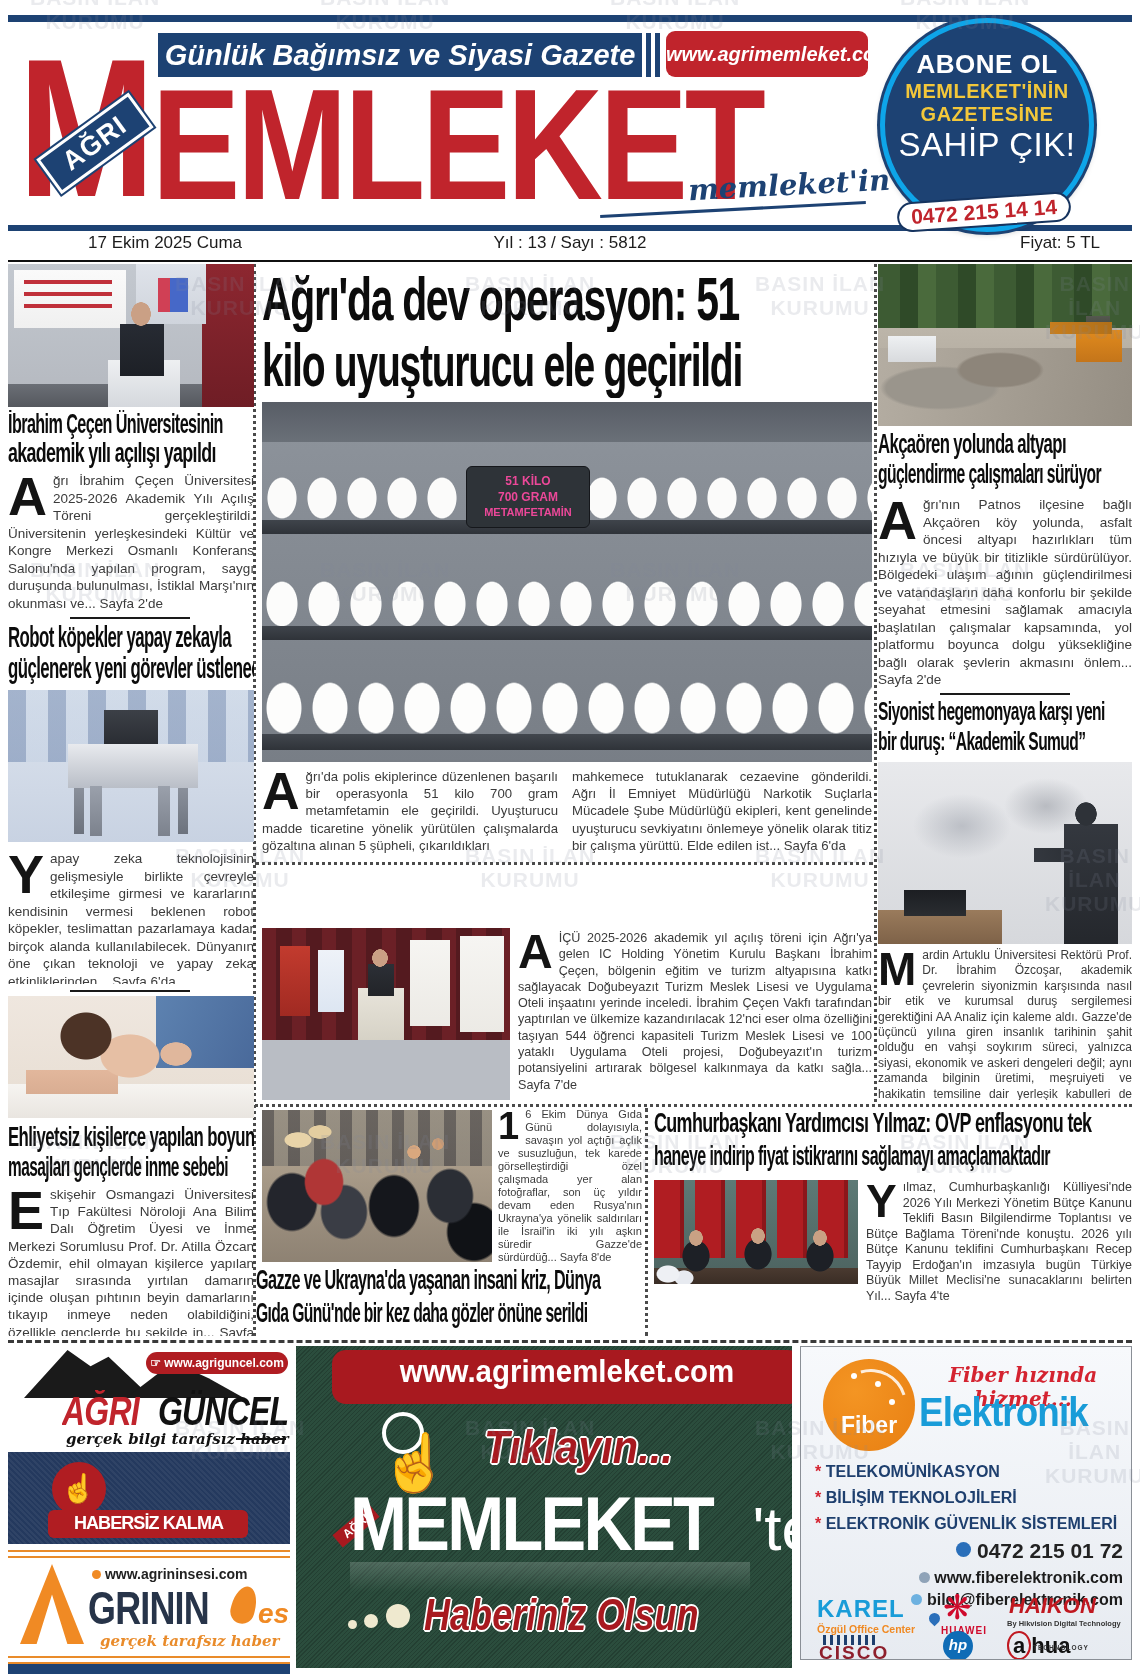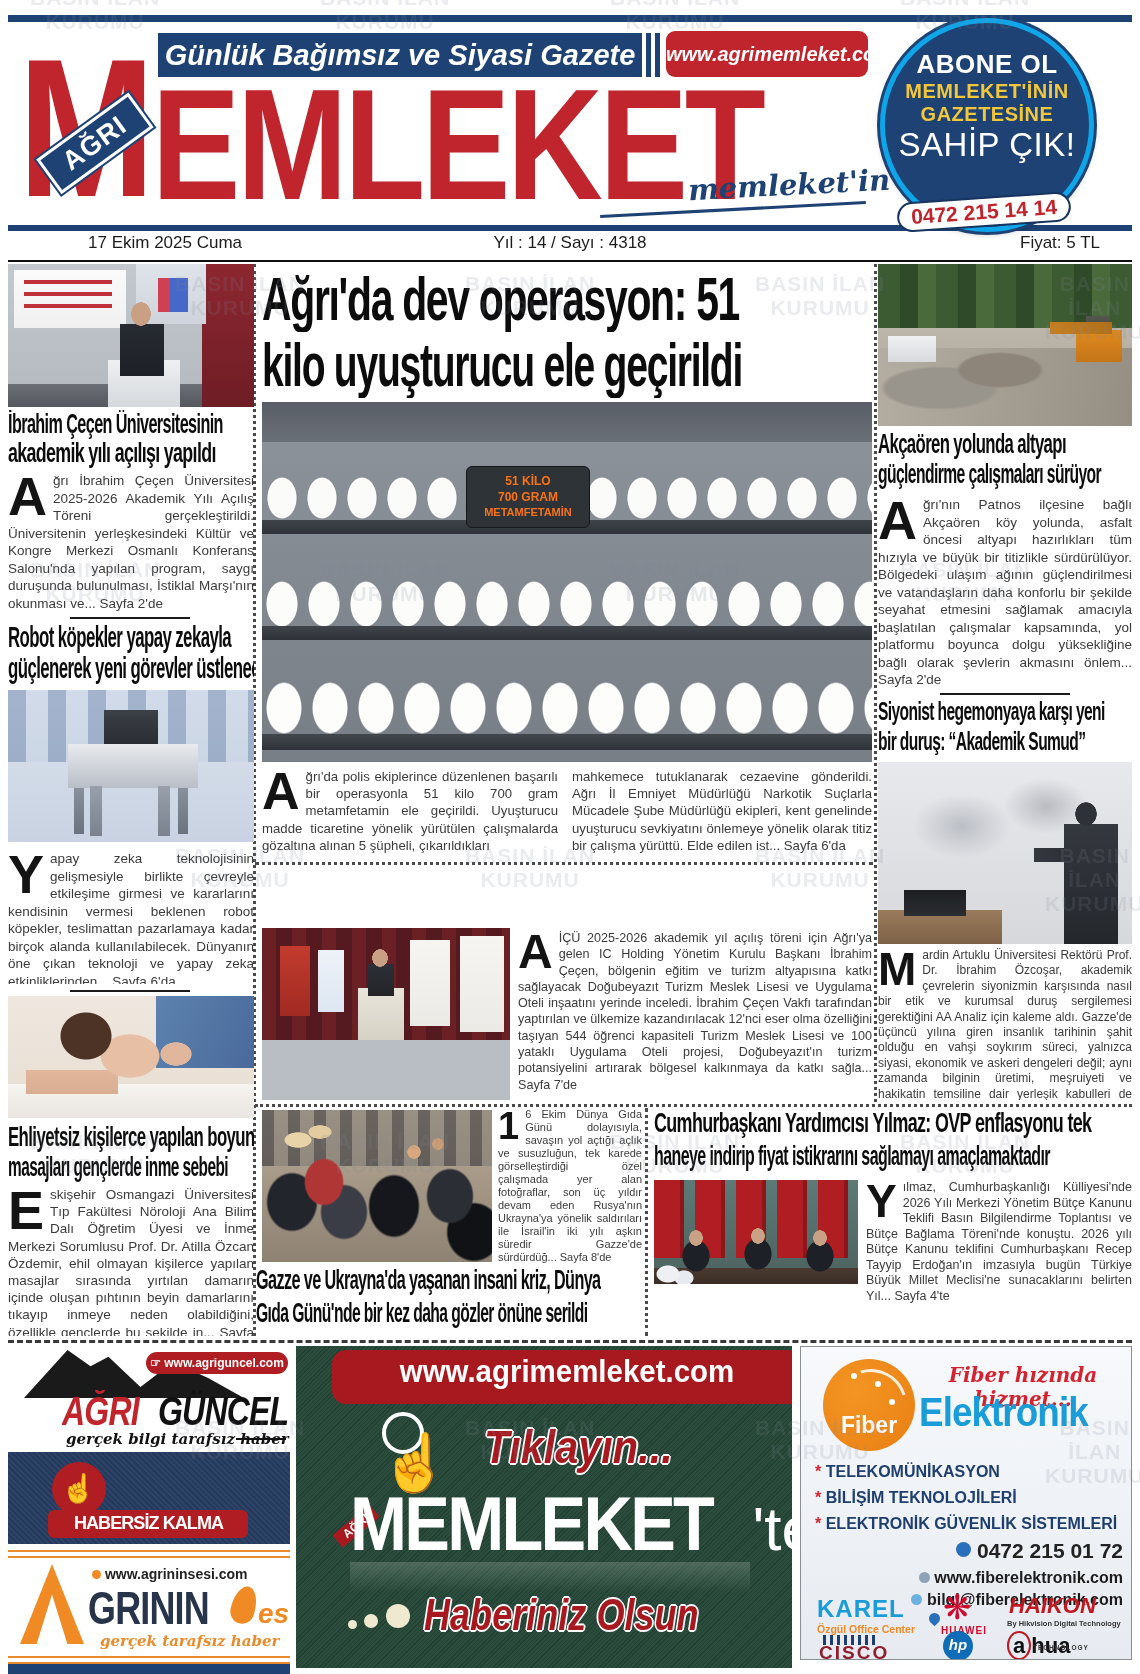--- a/index.html
+++ b/index.html
@@ -57,21 +57,21 @@
   .ph-drug{background-image:
     radial-gradient(15px 21px at 20px 40px,#fbfbfa 94%,transparent),
     radial-gradient(16px 23px at 20px 44px,#fcfcfb 94%,transparent),
     radial-gradient(18px 26px at 22px 50px,#fdfdfc 94%,transparent),
     linear-gradient(#3f444b,#2f3339),linear-gradient(#3f444b,#2f3339),linear-gradient(#42474e,#2f3339),
     linear-gradient(#585d66,#6a7078),linear-gradient(#8e949c,#787e86);
     background-size:40px 62px,42px 66px,46px 76px,610px 14px,610px 14px,610px 16px,610px 40px,610px 360px;
     background-position:0 56px,0 158px,0 256px,0 118px,0 224px,0 332px,0 0,0 0;
     background-repeat:repeat-x,repeat-x,repeat-x,no-repeat,no-repeat,no-repeat,no-repeat,no-repeat;}
   .drug-sign{position:absolute;left:204px;top:64px;width:124px;height:62px;background:#2e3338;
-    border:1px solid #15171b;border-radius:6px;text-align:center;color:#f97316;font-weight:900;
+    border:1px solid #15171b;border-radius:6px;text-align:center;color:#ec4899;font-weight:900;
     padding-top:6px;box-sizing:border-box;line-height:1.35;}
   .ph-cecen2{background-image:
     radial-gradient(8px 9px at 118px 30px,#caa085 95%,transparent),
     linear-gradient(#2c2f36,#222428),
     linear-gradient(#e8e4da,#d6d2c6),
     linear-gradient(#c23b2e,#a12a22),linear-gradient(#eef2f8,#dde6f2),
     linear-gradient(#f6f5f2,#eceae5),linear-gradient(#f6f5f2,#eceae5),
     repeating-linear-gradient(90deg,#6b2026 0 14px,#541a1f 14px 30px);
     background-size:auto,26px 32px,46px 52px,30px 70px,26px 62px,40px 86px,44px 96px,248px 112px;
     background-position:0 0,106px 36px,96px 60px,18px 18px,56px 22px,148px 12px,198px 8px,0 0;}
@@ -188,21 +188,21 @@
     <div class="s1">ABONE OL</div>
     <div class="s2">MEMLEKET'İNİN</div>
     <div class="s3">GAZETESİNE</div>
     <div class="s4">SAHİP ÇIK!</div>
     <div id="sub-phone">0472 215 14 14</div>
   </div>
 
   <div class="navy-rule" style="left:8px;top:225px;width:1124px;height:6px;"></div>
 
   <div class="dl" style="left:88px;">17 Ekim 2025 Cuma</div>
-  <div class="dl" style="left:420px;width:300px;text-align:center;">Yıl : 14 / Sayı : 4318</div>
+  <div class="dl" style="left:420px;width:300px;text-align:center;">Yıl : 13 / Sayı : 5812</div>
   <div class="dl" style="left:985px;width:115px;text-align:right;">Fiyat: 5 TL</div>
 
   <div class="black-rule" style="left:8px;top:260px;width:1124px;height:2px;"></div>
 
   <div class="vdot" style="left:253px;top:264px;height:1072px;"></div>
   <div class="vdot" style="left:874px;top:264px;height:838px;"></div>
   <div class="vdot" style="left:645px;top:1108px;height:228px;"></div>
   <div class="hdot" style="left:255px;top:862px;width:618px;"></div>
   <div class="hdot" style="left:255px;top:1104px;width:877px;"></div>
   <div class="hdash" style="left:8px;top:1340px;width:1124px;"></div>

